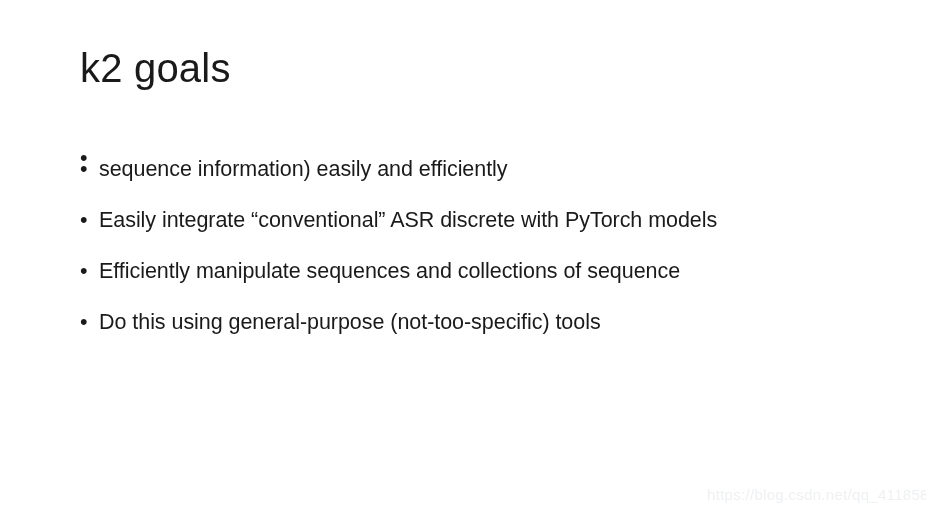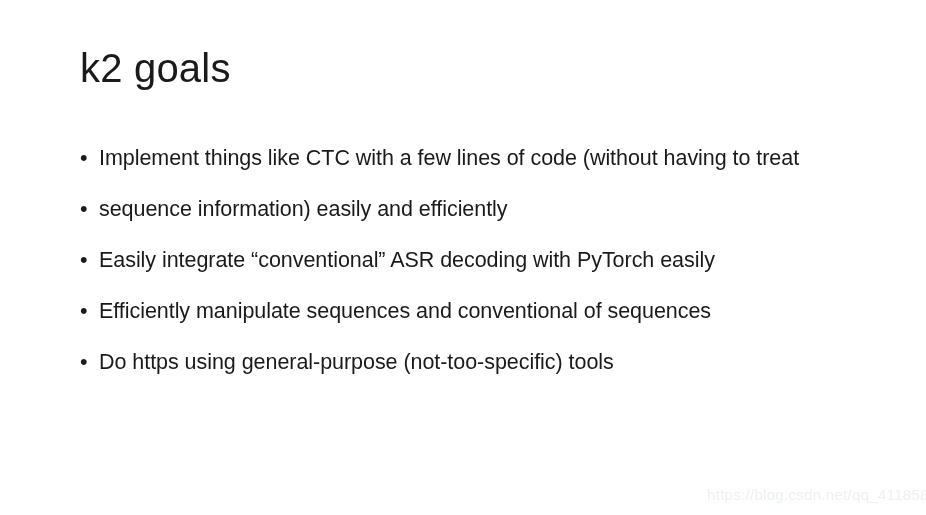--- a/index.html
+++ b/index.html
@@ -101,49 +101,48 @@
 
 <div class="slide">
 
   <div class="slide-title">k2 goals</div>
 
   <ul class="bullet-list">
 
     <li class="bullet-item">
       <span class="bullet-marker">•</span>
       <span class="bullet-text">
-        <span class="bullet-line">Implement things like CTC with a few lines of code (without having to treat</span>
       </span>
     </li>
 
     <li class="bullet-item">
       <span class="bullet-marker">•</span>
       <span class="bullet-text">
         <span class="bullet-line">sequence information) easily and efficiently</span>
       </span>
     </li>
 
     <li class="bullet-item">
       <span class="bullet-marker">•</span>
       <span class="bullet-text">
-        <span class="bullet-line">Easily integrate “conventional” ASR decoding with PyTorch easily</span>
+        <span class="bullet-line">Easily integrate “conventional” ASR discrete with PyTorch models</span>
       </span>
     </li>
 
     <li class="bullet-item">
       <span class="bullet-marker">•</span>
       <span class="bullet-text">
-        <span class="bullet-line">Efficiently manipulate sequences and conventional of sequences</span>
+        <span class="bullet-line">Efficiently manipulate sequences and collections of sequence</span>
       </span>
     </li>
 
     <li class="bullet-item">
       <span class="bullet-marker">•</span>
       <span class="bullet-text">
-        <span class="bullet-line">Do https using general-purpose (not-too-specific) tools</span>
+        <span class="bullet-line">Do this using general-purpose (not-too-specific) tools</span>
       </span>
     </li>
 
   </ul>
 
   <div class="watermark">https://blog.csdn.net/qq_41185868</div>
 
 </div>
 
 </body></html>

